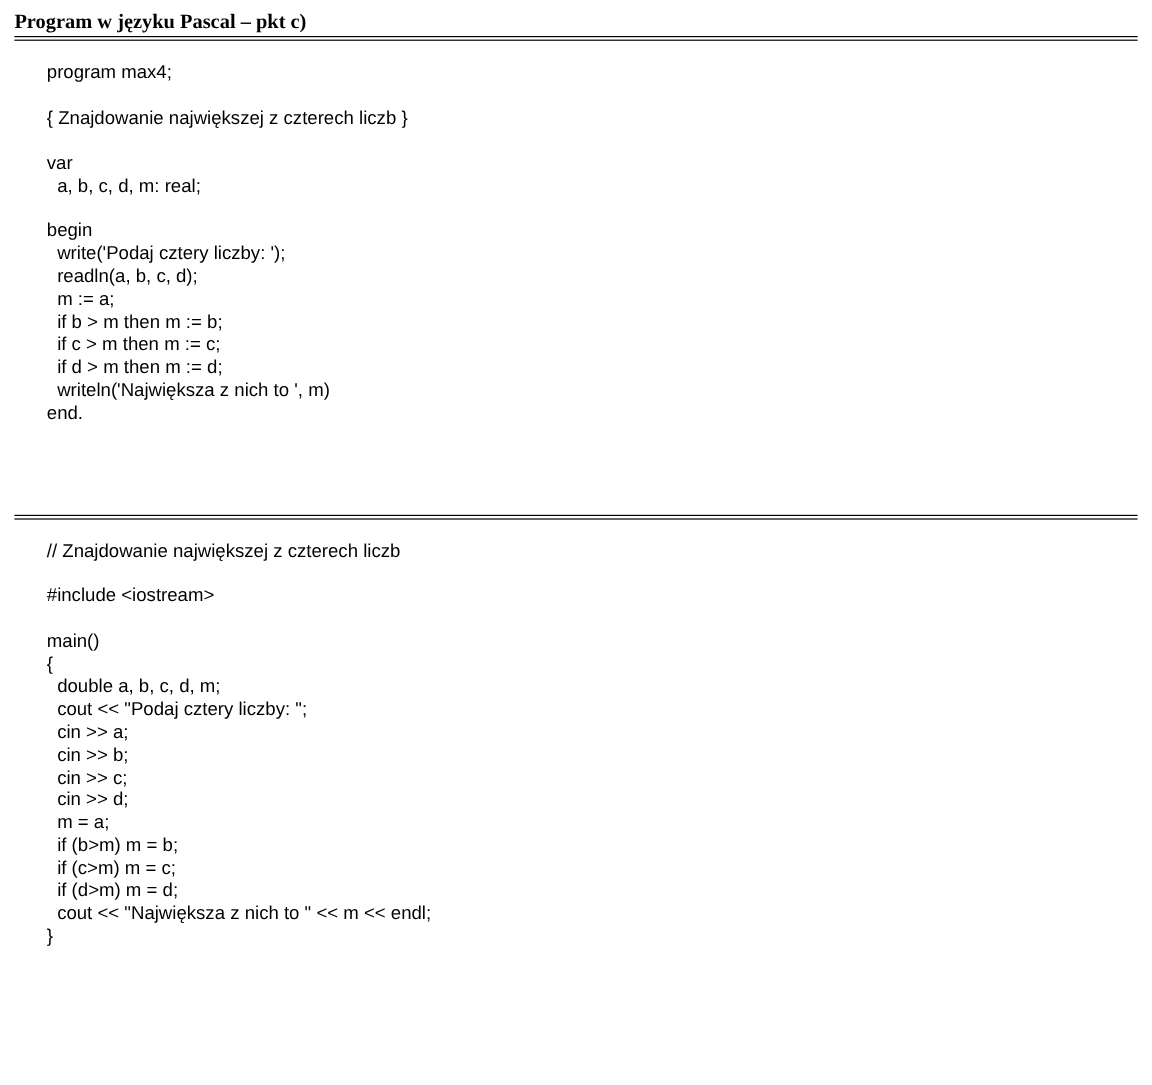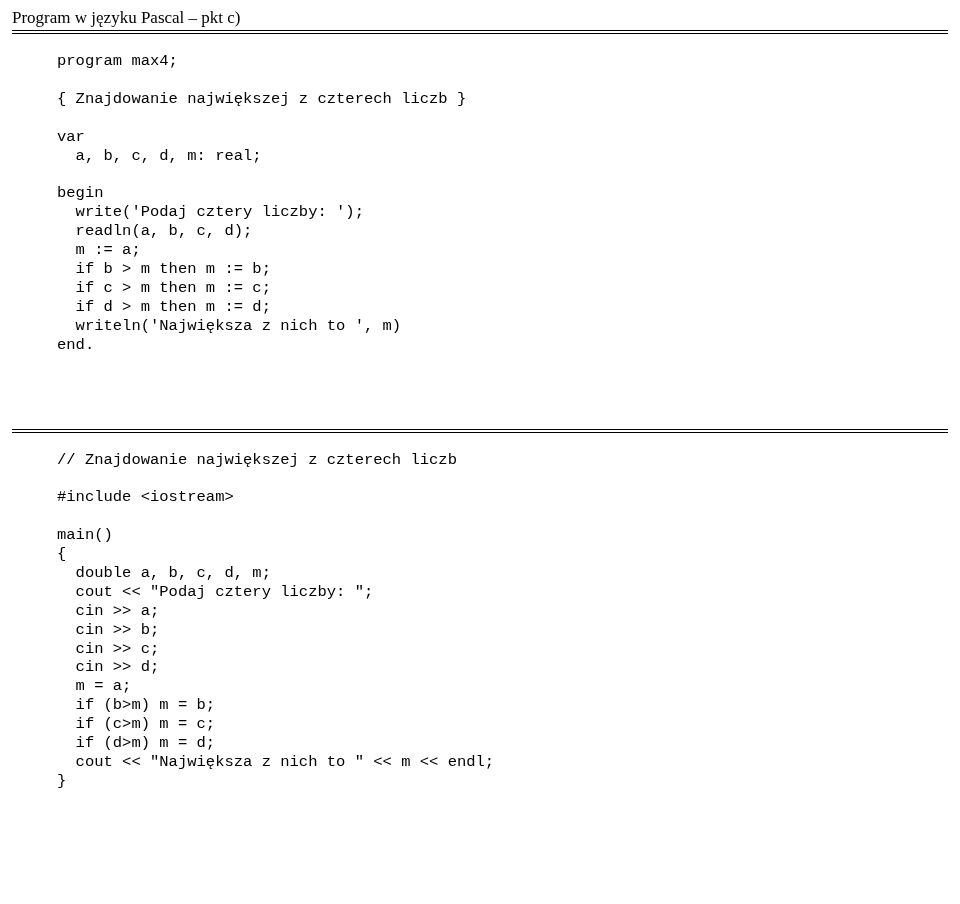--- a/index.html
+++ b/index.html
@@ -6,36 +6,36 @@
     margin: 0;
     padding: 8px 12px 24px 12px;
     font-family: "Times New Roman", Times, serif;
     font-size: 16px;
     background: #fff;
     color: #000;
     width: 960px;
     box-sizing: border-box;
   }
   .heading {
-    font-weight: normal;
+    font-weight: bold;
     font-size: 17px;
     margin: 0 0 2px 0;
     font-family: "Times New Roman", Times, serif;
   }
   .double-rule {
     border-top: 1px solid #000;
     border-bottom: 1px solid #000;
     height: 2px;
     margin: 0 0 18px 0;
   }
   .code-block {
-    font-family: Liberation Mono, monospace;
+    font-family: Liberation Sans, sans-serif;
     font-size: 15.5px;
     white-space: pre;
-    margin-left: 45px;
+    margin-left: 27px;
     line-height: 1.22;
   }
   .section-gap {
     height: 74px;
   }
 </style>
 </head>
 <body>
 
 <div>

